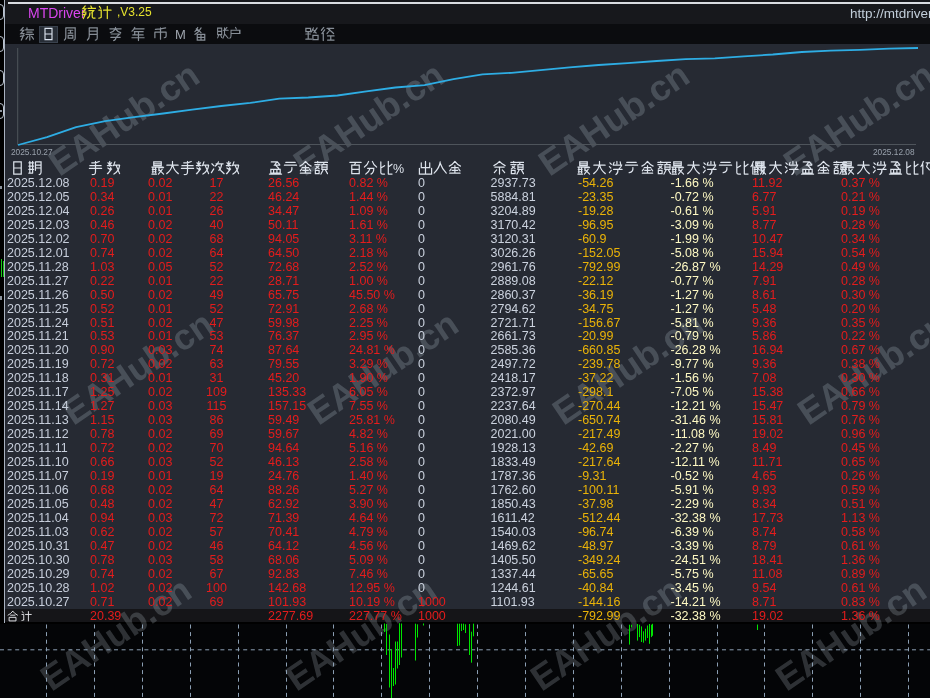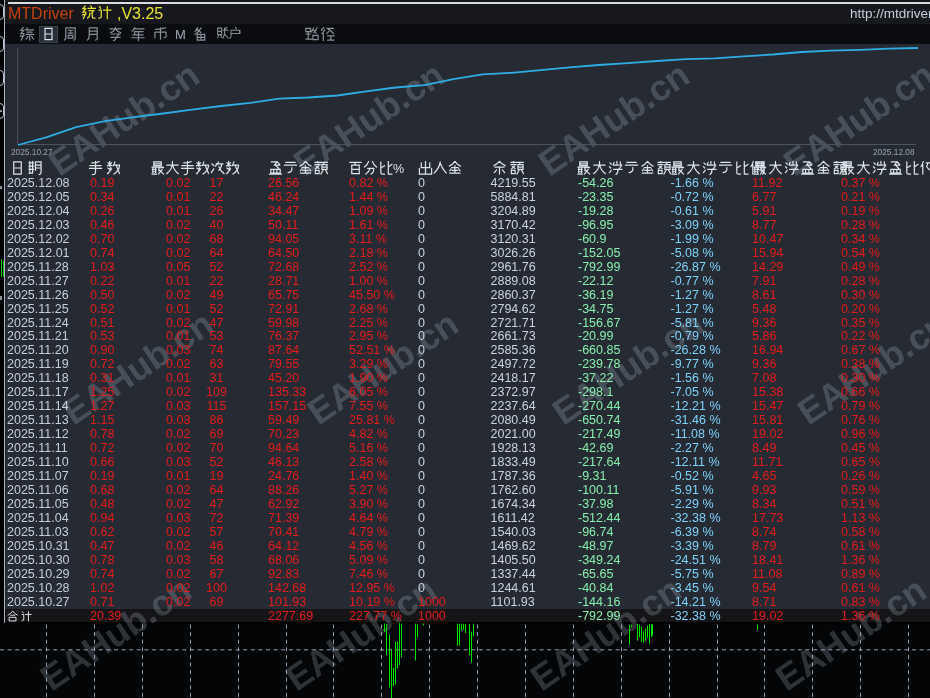--- a/index.html
+++ b/index.html
@@ -9,34 +9,34 @@
 #main{position:absolute;left:5px;top:43.5px;width:925px;height:565.5px;background:#262a33}
 #totrow{position:absolute;left:5px;top:609px;width:925px;height:13.3px;background:#151518}
 #bottom{position:absolute;left:0;top:623.5px;width:930px;height:74.5px;background:#040507}
 #lstrip{position:absolute;left:0;top:0;width:4px;height:623px;background:#000}
 #lborder{position:absolute;left:4px;top:0;width:1.2px;height:623px;background:#a9b2c0}
 .btn{position:absolute;left:-5px;width:9px;height:16px;border:1.6px solid #b9c2ce;border-radius:4px;background:transparent}
 .tr{position:absolute;left:0;width:930px;height:13.95px;font-size:12.5px;line-height:13.95px}
 .tr i,.to i{font-style:normal;position:absolute;white-space:pre}
 .x0{left:7px;color:#c7cedb}
 .x1{left:90px;color:#e41c1c}
-.x2{left:166px;color:#e41c1c}
+.x2{left:148px;color:#e41c1c}
 .x3{left:196.5px;width:40px;text-align:center;color:#e41c1c}
 .x4{left:268px;color:#e41c1c}
 .x5{left:349px;color:#e41c1c}
 .x6{left:418px;color:#cbd2de}
 .x7{left:490.5px;color:#cbd2de}
-.x8{left:578px;color:#86efac}
-.x9{left:670.5px;color:#7dd3fc}
+.x8{left:578px;color:#eab308}
+.x9{left:670.5px;color:#fef9c3}
 .x10{left:752px;color:#e41c1c}
 .x11{left:841px;color:#e41c1c}
 .wm{position:absolute;width:200px;height:46px;line-height:46px;text-align:center;transform:rotate(-34deg);font-size:36px;font-weight:bold;color:rgba(205,215,228,0.21);white-space:nowrap}
 .wm::after{content:"EAHub.cn"}
-#title{position:absolute;left:8px;top:5px;color:#c2410c;font-size:16px}
-#title2{position:absolute;left:117px;top:5px;color:#e6e22e;font-size:16px}
+#title{position:absolute;left:28px;top:5px;color:#d946ef;font-size:14px}
+#title2{position:absolute;left:117px;top:5px;color:#e6e22e;font-size:12px}
 #url{position:absolute;left:850px;top:6px;color:#c2ceda;font-size:13.5px}
 .lbl{position:absolute;font-size:8.3px;color:#99a1ac}
 #selbox{position:absolute;left:39px;top:25.5px;width:19px;height:17px;background:#272d36;border:1px solid #3a424e}
 </style></head><body>
 <svg width="0" height="0" style="position:absolute">
     <defs>
       <symbol id="gri" viewBox="0 0 16 16">
         <path d="M4 1.5h8v13h-8zM4 8h8" fill="none" stroke="currentColor" stroke-width="1.3" stroke-linecap="round"></path>
       </symbol>
       <symbol id="gqi" viewBox="0 0 16 16">
@@ -308,21 +308,21 @@
 <div class="lbl" style="left:11px;top:147px">2025.10.27</div>
 <div class="lbl" style="left:873px;top:147px">2025.12.08</div>
 <div class="tr" style="top:177.00px">
     <i class="x0">2025.12.08</i>
     <i class="x1">0.19</i>
     <i class="x2">0.02</i>
     <i class="x3">17</i>
     <i class="x4">26.56</i>
     <i class="x5">0.82 %</i>
     <i class="x6">0</i>
-    <i class="x7">4219.55</i>
+    <i class="x7">2937.73</i>
     <i class="x8">-54.26</i>
     <i class="x9">-1.66 %</i>
     <i class="x10">11.92</i>
     <i class="x11">0.37 %</i>
   </div>
 <div class="tr" style="top:190.95px">
     <i class="x0">2025.12.05</i>
     <i class="x1">0.34</i>
     <i class="x2">0.01</i>
     <i class="x3">22</i>
@@ -474,21 +474,21 @@
     <i class="x9">-0.79 %</i>
     <i class="x10">5.86</i>
     <i class="x11">0.22 %</i>
   </div>
 <div class="tr" style="top:344.40px">
     <i class="x0">2025.11.20</i>
     <i class="x1">0.90</i>
     <i class="x2">0.03</i>
     <i class="x3">74</i>
     <i class="x4">87.64</i>
-    <i class="x5">52.51 %</i>
+    <i class="x5">24.81 %</i>
     <i class="x6">0</i>
     <i class="x7">2585.36</i>
     <i class="x8">-660.85</i>
     <i class="x9">-26.28 %</i>
     <i class="x10">16.94</i>
     <i class="x11">0.67 %</i>
   </div>
 <div class="tr" style="top:358.35px">
     <i class="x0">2025.11.19</i>
     <i class="x1">0.72</i>
@@ -557,21 +557,21 @@
     <i class="x8">-650.74</i>
     <i class="x9">-31.46 %</i>
     <i class="x10">15.81</i>
     <i class="x11">0.76 %</i>
   </div>
 <div class="tr" style="top:428.10px">
     <i class="x0">2025.11.12</i>
     <i class="x1">0.78</i>
     <i class="x2">0.02</i>
     <i class="x3">69</i>
-    <i class="x4">70.23</i>
+    <i class="x4">59.67</i>
     <i class="x5">4.82 %</i>
     <i class="x6">0</i>
     <i class="x7">2021.00</i>
     <i class="x8">-217.49</i>
     <i class="x9">-11.08 %</i>
     <i class="x10">19.02</i>
     <i class="x11">0.96 %</i>
   </div>
 <div class="tr" style="top:442.05px">
     <i class="x0">2025.11.11</i>
@@ -630,21 +630,21 @@
     <i class="x11">0.59 %</i>
   </div>
 <div class="tr" style="top:497.85px">
     <i class="x0">2025.11.05</i>
     <i class="x1">0.48</i>
     <i class="x2">0.02</i>
     <i class="x3">47</i>
     <i class="x4">62.92</i>
     <i class="x5">3.90 %</i>
     <i class="x6">0</i>
-    <i class="x7">1674.34</i>
+    <i class="x7">1850.43</i>
     <i class="x8">-37.98</i>
     <i class="x9">-2.29 %</i>
     <i class="x10">8.34</i>
     <i class="x11">0.51 %</i>
   </div>
 <div class="tr" style="top:511.80px">
     <i class="x0">2025.11.04</i>
     <i class="x1">0.94</i>
     <i class="x2">0.03</i>
     <i class="x3">72</i>

